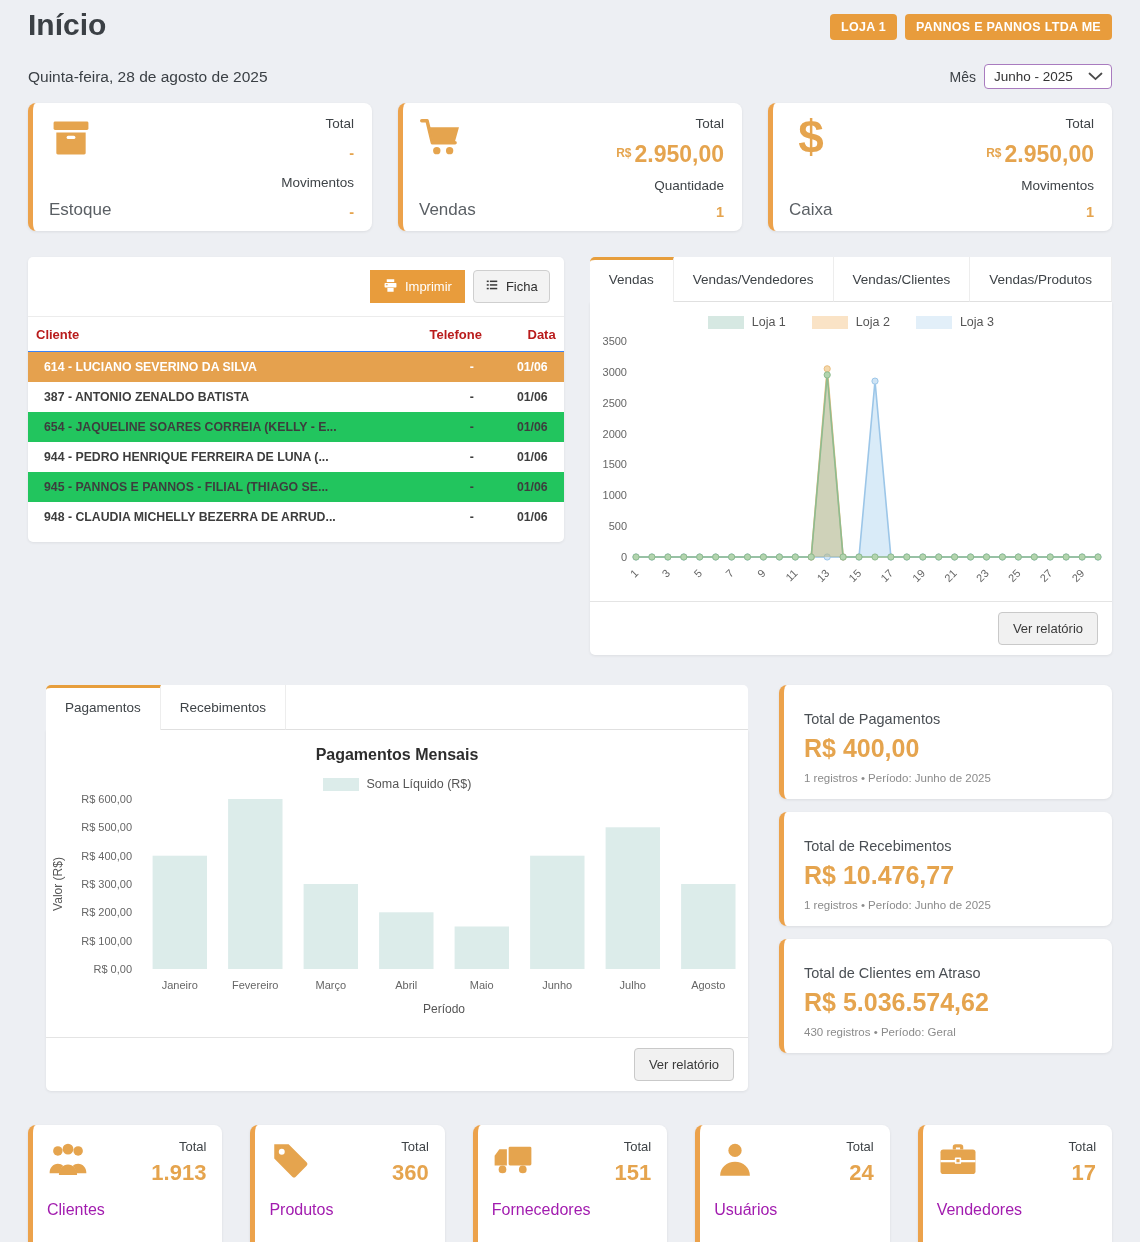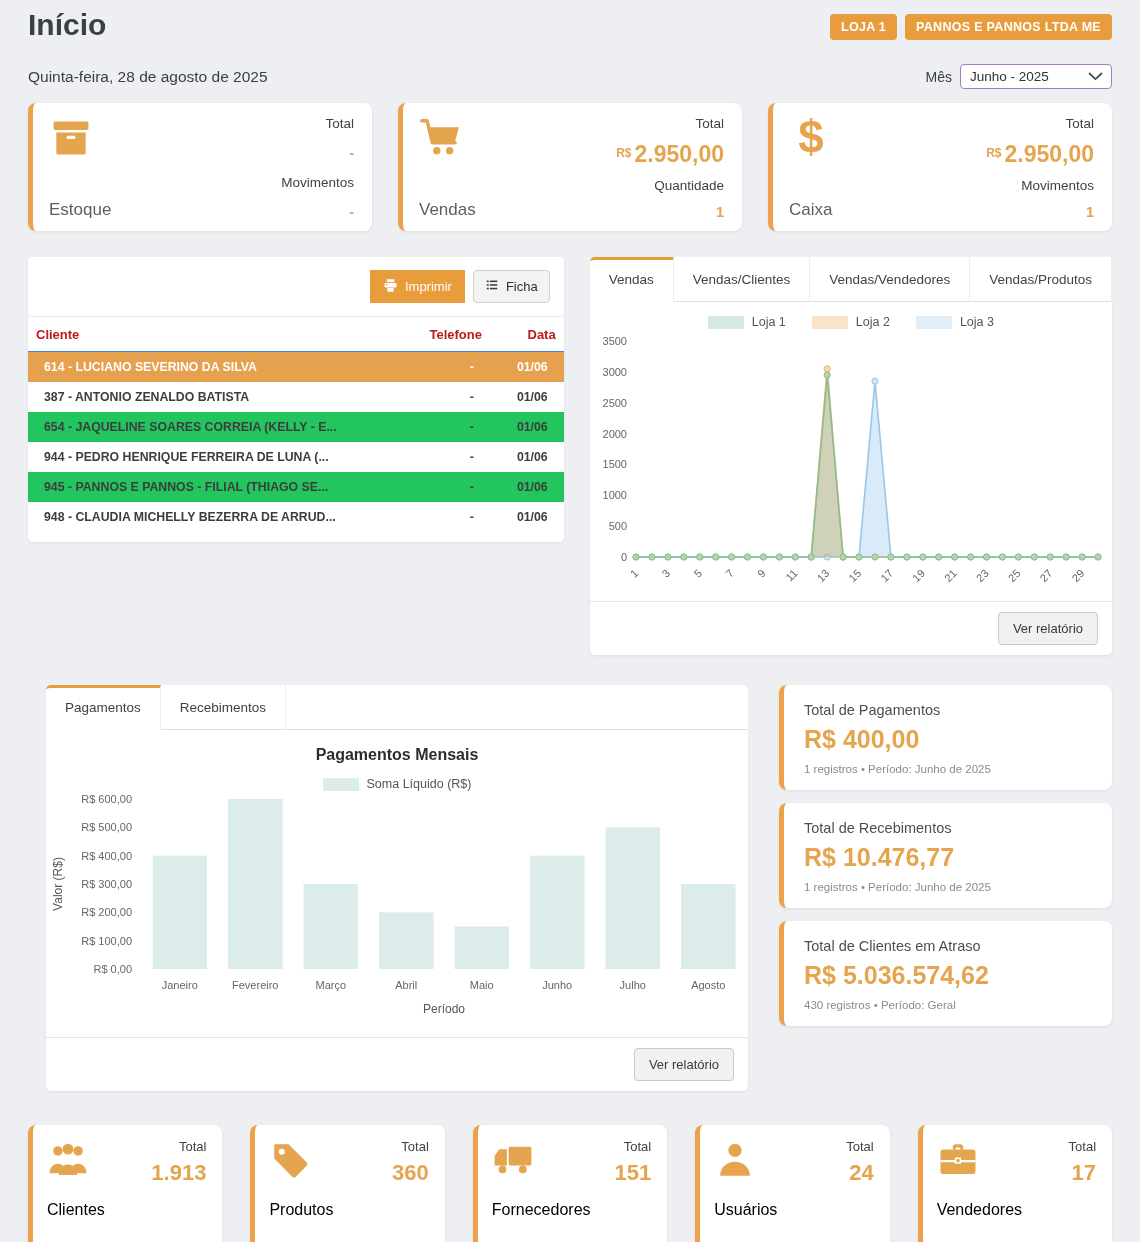--- a/index.html
+++ b/index.html
@@ -19,21 +19,21 @@
   .btn-orange {
     background:#E89C3C; color:#fff; border:none; border-radius:4px;
     font-size:12.5px; font-weight:700; letter-spacing:.3px;
     padding:6px 11px; cursor:pointer; font-family:inherit;
   }
   .hdr-row2 { display:flex; justify-content:space-between; align-items:center; margin-top:22px; }
   .hdr-date { font-size:15.5px; color:#3b4045; }
   .month-wrap { display:flex; align-items:center; gap:8px; }
   .month-label { font-size:14px; color:#3b4045; }
   .month-select {
-    width:152px; background:#fff; border:1.5px solid #A97BBF; border-radius:4px;
+    width:128px; background:#fff; border:1.5px solid #A97BBF; border-radius:4px;
     padding:4px 8px 4px 9px; font-size:13.5px; color:#333;
     display:flex; justify-content:space-between; align-items:center; cursor:pointer;
   }
   .month-select svg { width:15px; height:9px; }
 
   
   .cards-row { display:flex; gap:26px; margin-top:14px; }
   .stat-card {
     flex:1; background:#fff; border-radius:8px; border-left:5px solid #ECA24B;
     box-shadow:0 1px 3px rgba(0,0,0,.08); height:128px; padding:13px 18px 11px 16px;
@@ -100,36 +100,36 @@
   }
 
   
   .pay-row { display:flex; gap:31px; margin-top:30px; align-items:flex-start; }
   .pay-wrap { width:720px;padding-left:18px; }
   .pay-body { padding:2px 0 0; }
   .chart-title { text-align:center; font-size:16px; font-weight:700; color:#2d2d2d; margin-top:14px; }
   .totals-col { flex:1; display:flex; flex-direction:column; gap:13px; }
   .total-card {
     background:#fff; border-radius:8px; border-left:5px solid #ECA24B;
-    box-shadow:0 1px 3px rgba(0,0,0,.08); padding:17px 20px 15px;
+    box-shadow:0 1px 3px rgba(0,0,0,.08); padding:26px 20px 15px;
   }
   .total-title { font-size:14.5px; color:#4a4f54; }
   .total-value { font-size:25px; font-weight:700; color:#E5A44E; margin:7px 0 9px; }
   .total-meta { font-size:11.5px; color:#8b8b8b; }
 
   
   .entity-row { display:flex; gap:28px; margin-top:34px; }
   .entity-card {
     flex:1; background:#fff; border-radius:8px; border-left:5px solid #ECA24B;
     box-shadow:0 1px 3px rgba(0,0,0,.08); height:128px; padding:14px 16px 12px 14px;
     display:flex; justify-content:space-between;
   }
   .entity-left { display:flex; flex-direction:column; }
   .entity-icon svg { width:42px; height:42px; }
-  .entity-label { font-size:16px; color:#000000; margin-top:16px; }
+  .entity-label { font-size:16px; color:#a21caf; margin-top:16px; }
   .entity-right { text-align:right; }
   .entity-total-label { font-size:13px; color:#3e4347; }
   .entity-value { font-size:22px; font-weight:700; color:#E5A44E; margin-top:6px; }
 </style>
 </head>
 <body>
 
 <div class="page">
 
   <div class="hdr-row1">
@@ -282,22 +282,22 @@
               <td class="r">01/06</td>
           </tr>
         </tbody>
       </table>
       <div class="bday-pad"></div>
     </div>
 
     <div class="sales-wrap">
       <div class="tab-strip">
         <div class="tab active">Vendas</div>
+        <div class="tab">Vendas/Vendedores</div>
         <div class="tab">Vendas/Clientes</div>
-        <div class="tab">Vendas/Vendedores</div>
         <div class="tab">Vendas/Produtos</div>
         <div class="tab-filler"></div>
       </div>
       <div class="chart-panel">
         <div class="legend" id="sales-legend">
             <div class="legend-item">
               <span class="legend-swatch" style="background: rgb(214, 232, 226);"></span>
               <span>Loja 1</span>
             </div>
             <div class="legend-item">

